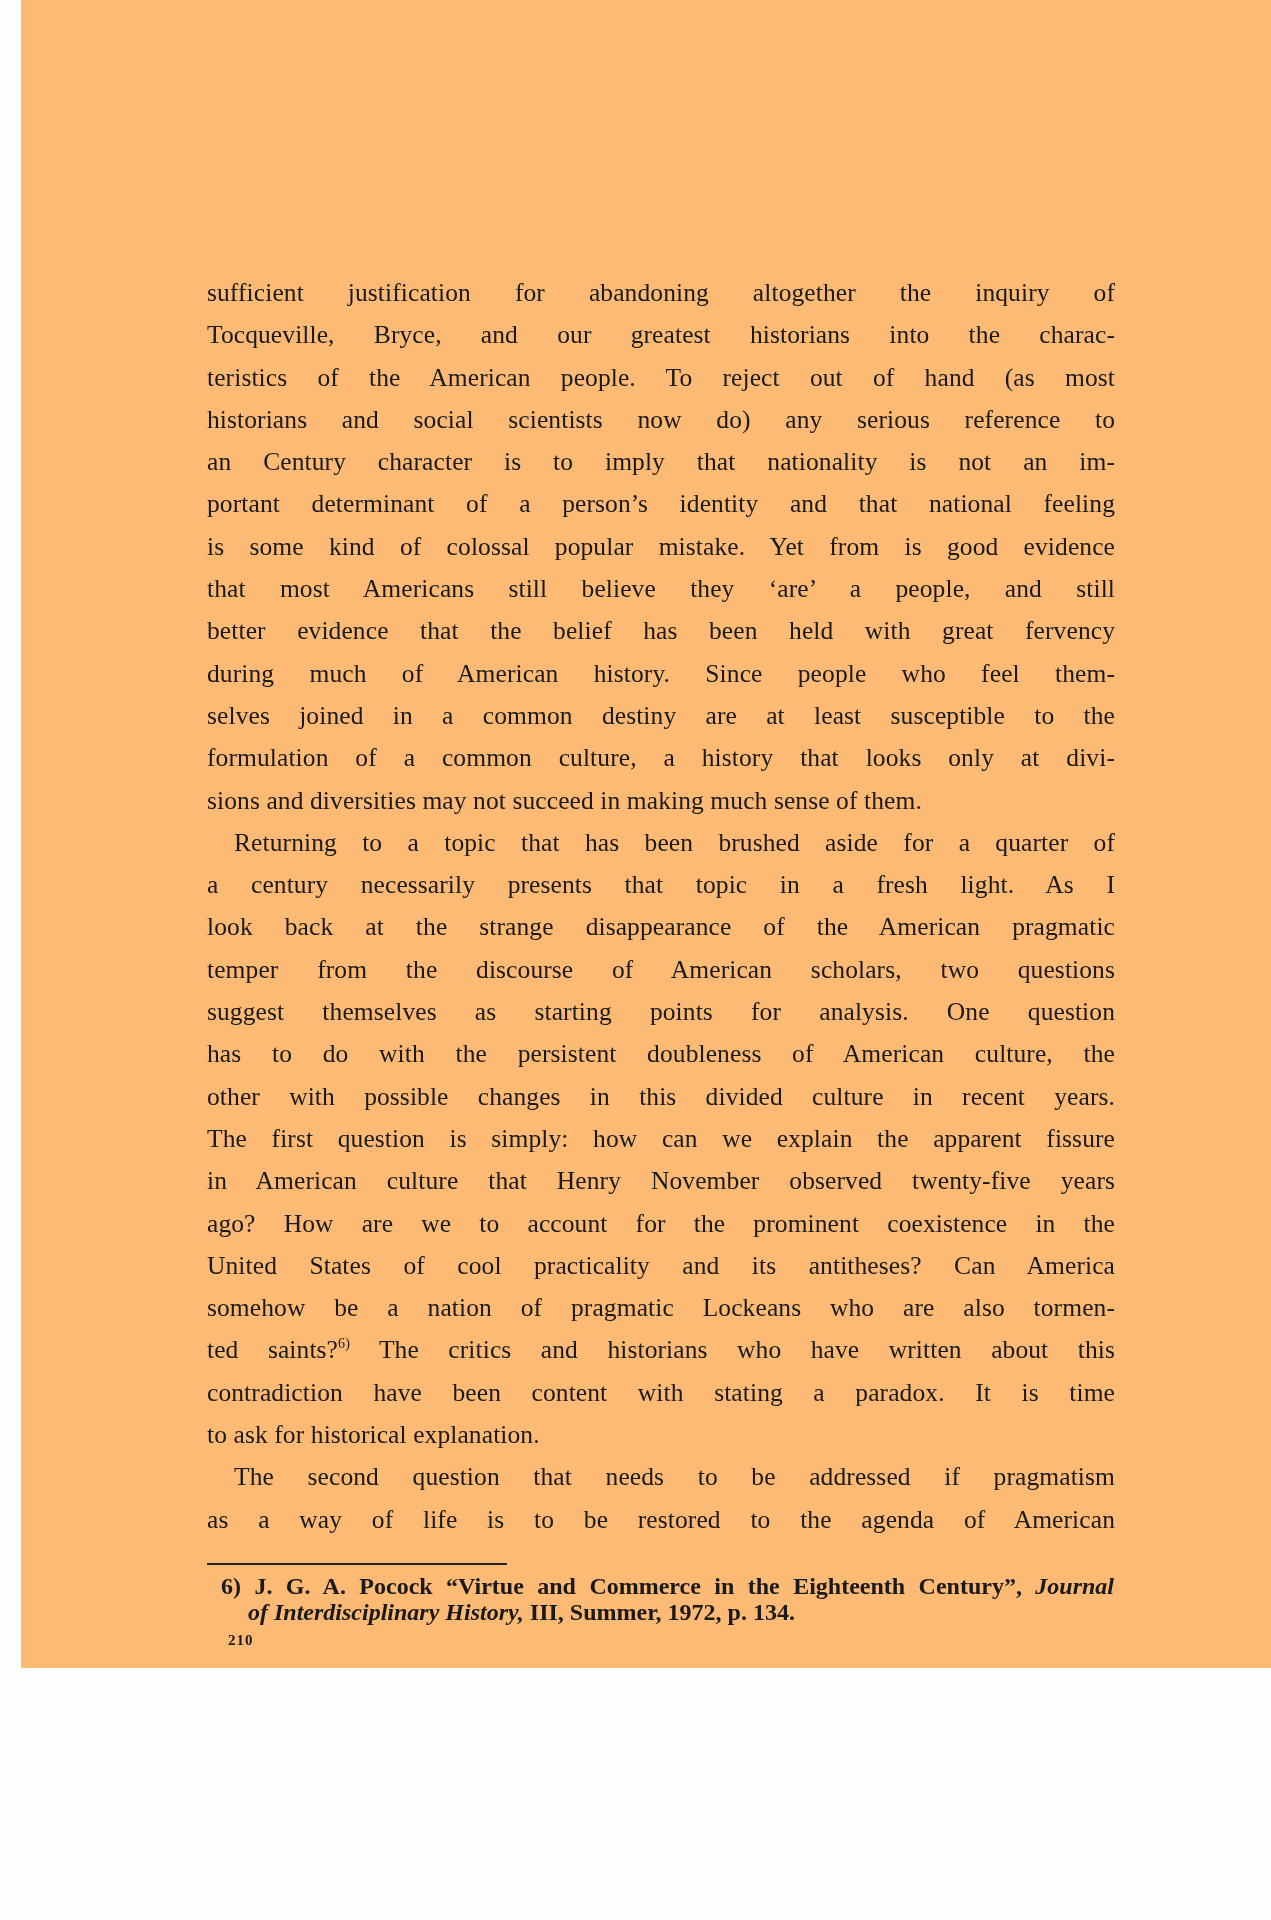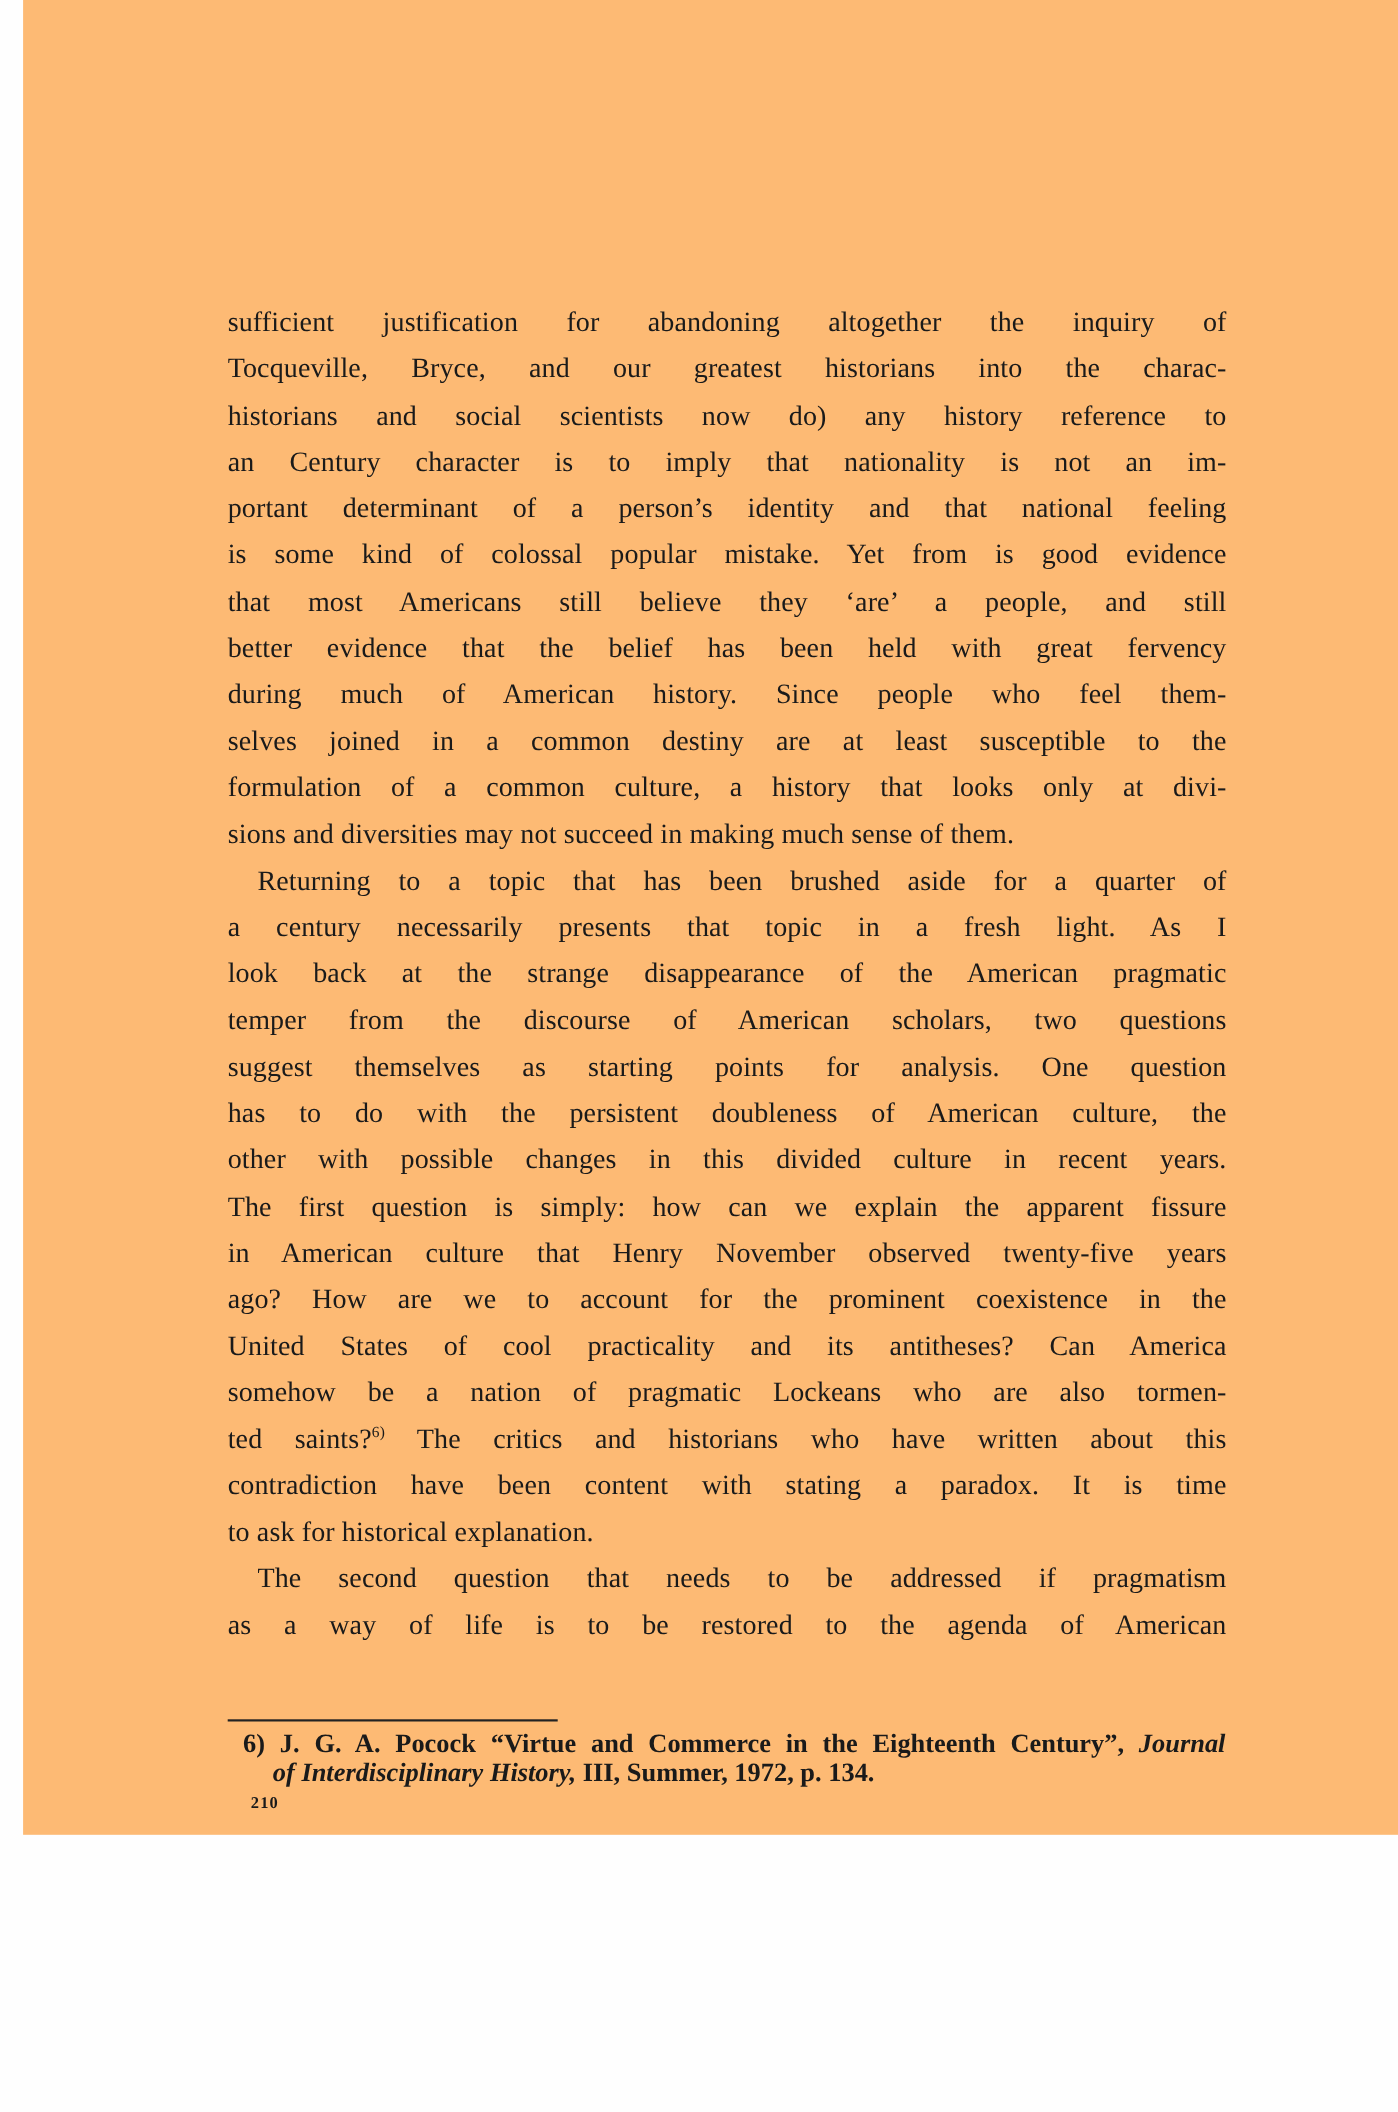--- a/index.html
+++ b/index.html
@@ -24,21 +24,22 @@
   .fn-line i { font-style: italic; }
   .page-number { position: absolute; left: 207px; top: 1632px; font-size: 15px; font-weight: bold; font-family: "Liberation Serif", serif; letter-spacing: 1px; }
 </style>
 </head>
 <body>
 
 <div class="page">
   <div class="body-text">
     <div class="line">sufficient justification for abandoning altogether the inquiry of</div>
     <div class="line">Tocqueville, Bryce, and our greatest historians into the charac-</div>
-    <div class="line">historians and social scientists now do) any history reference to</div>
+    <div class="line">teristics of the American people. To reject out of hand (as most</div>
+    <div class="line">historians and social scientists now do) any serious reference to</div>
     <div class="line">an Century character is to imply that nationality is not an im-</div>
     <div class="line">portant determinant of a person’s identity and that national feeling</div>
     <div class="line">is some kind of colossal popular mistake. Yet from is good evidence</div>
     <div class="line">that most Americans still believe they ‘are’ a people, and still</div>
     <div class="line">better evidence that the belief has been held with great fervency</div>
     <div class="line">during much of American history. Since people who feel them-</div>
     <div class="line">selves joined in a common destiny are at least susceptible to the</div>
     <div class="line">formulation of a common culture, a history that looks only at divi-</div>
     <div class="line last">sions and diversities may not succeed in making much sense of them.</div>
 

